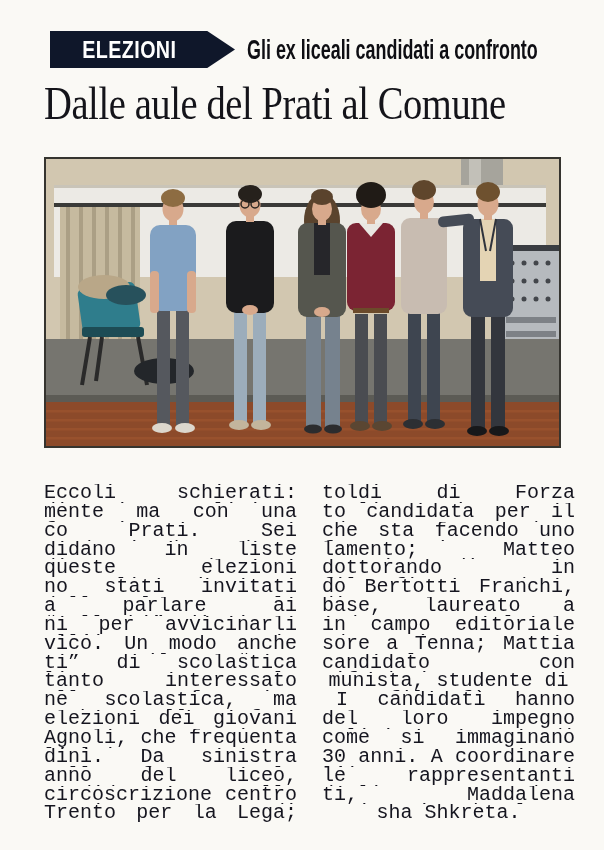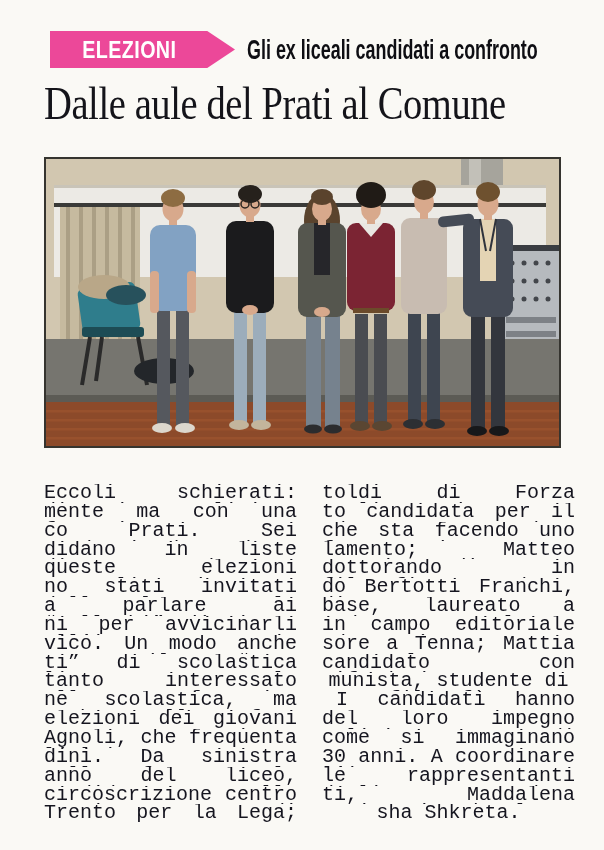--- a/index.html
+++ b/index.html
@@ -70,21 +70,21 @@
   .line.last{text-align:center;}
   .line.last::after{display:none;}
   .line.indent{text-indent:14px;}
 </style>
 </head>
 <body style="background: rgb(250, 249, 245);">
 
 <div class="page">
 
   <div class="kicker-row">
-    <div class="badge" id="badge" style="background: #ec4899;">
+    <div class="badge" id="badge" style="background: #0f172a;">
       <span class="badge-label" id="badge-label" style="color: rgb(255, 255, 255);">ELEZIONI</span>
     </div>
     <div class="kicker">Gli ex liceali candidati a confronto</div>
   </div>
 
   <h1 class="headline">
     <span>Dalle aule del Prati al Comune</span>
   </h1>
 
   <figure class="photo">

